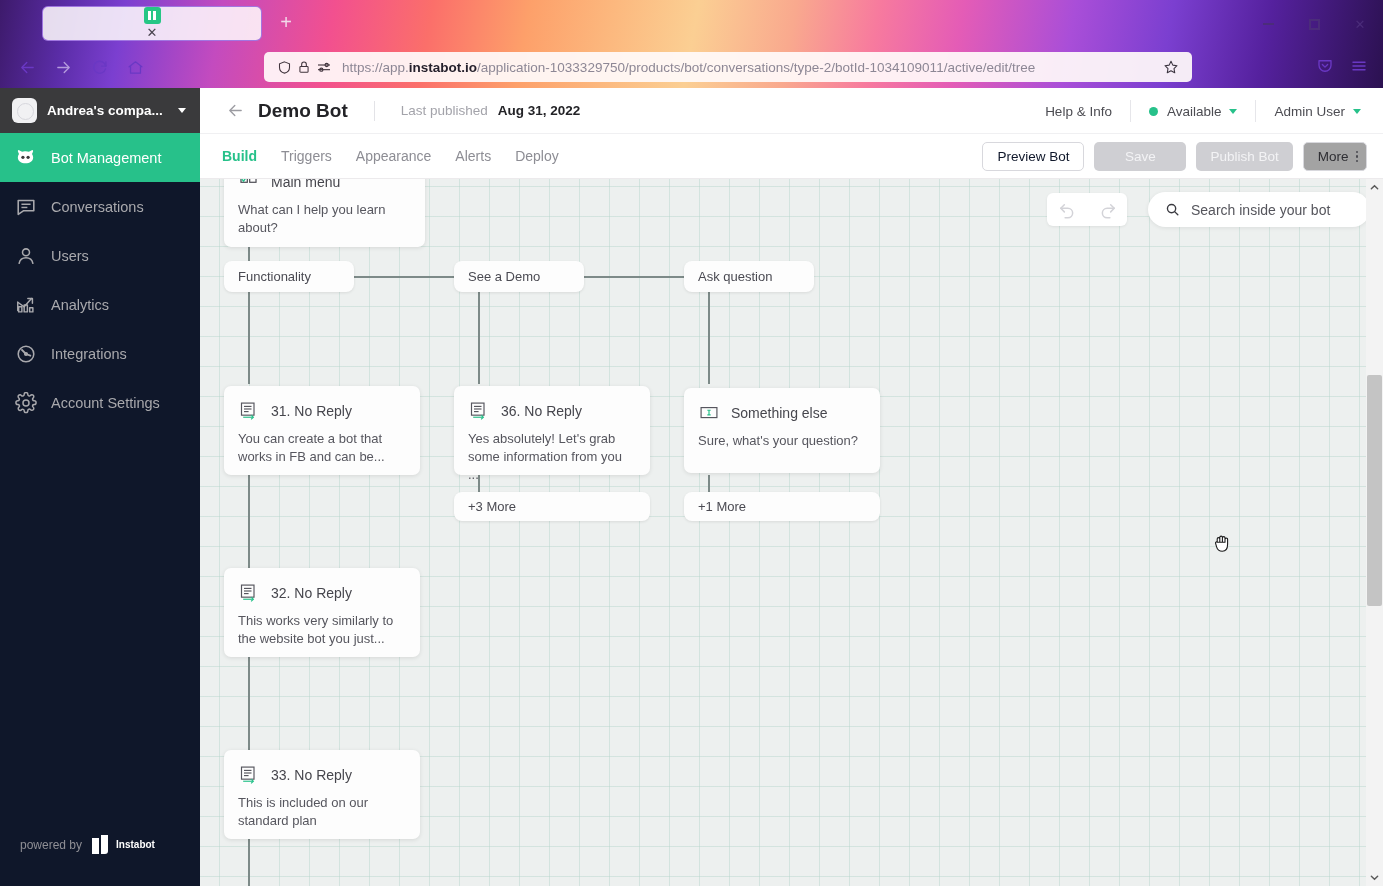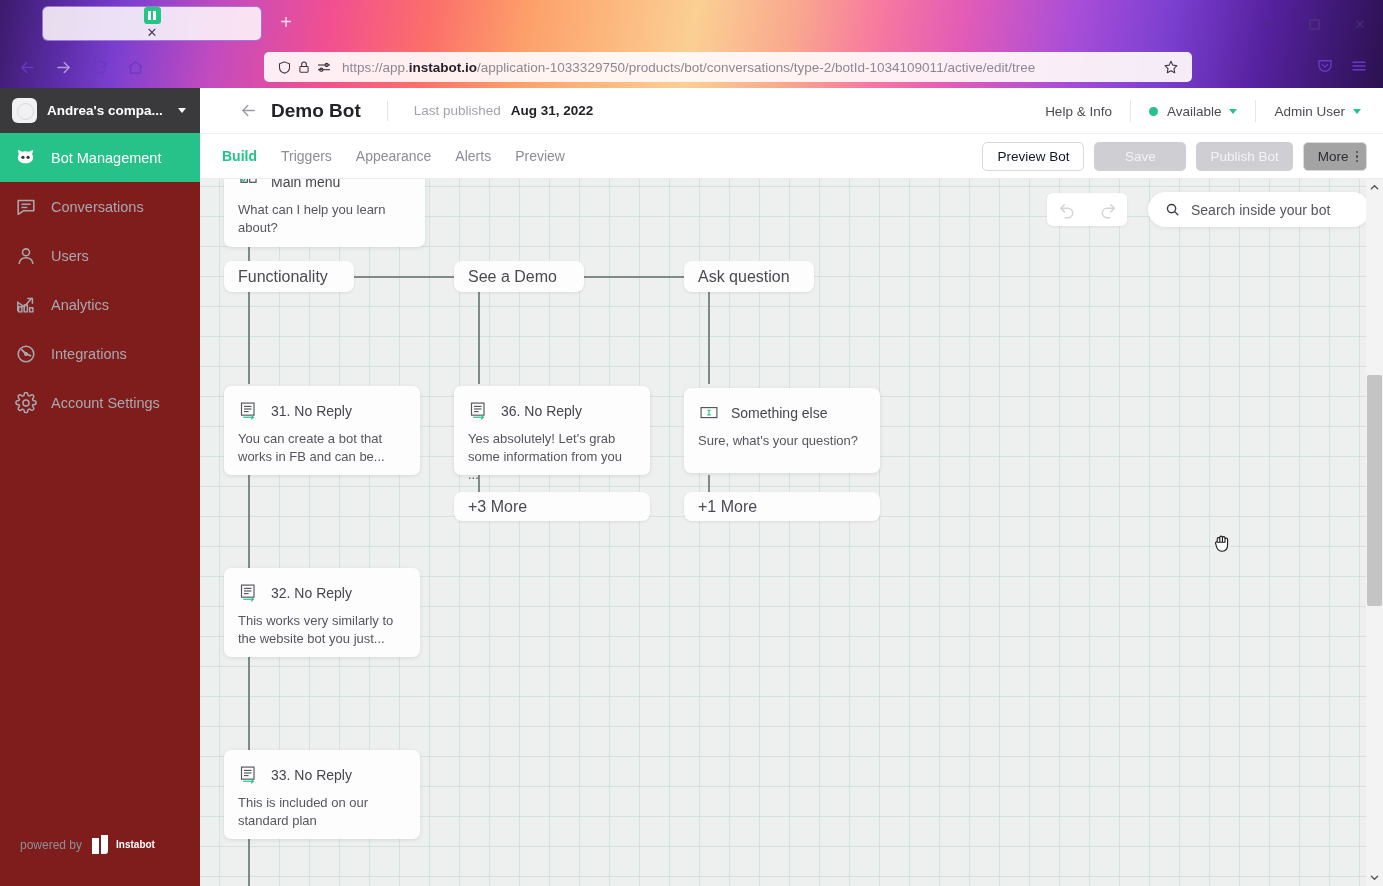--- a/index.html
+++ b/index.html
@@ -85,21 +85,21 @@
     white-space: nowrap; overflow: hidden;
   }
   #url-text b { color: #241f2b; font-weight: 700; }
   #url-star { width: 22px; height:22px; display:flex; align-items:center; justify-content:center; color:#3a333f; }
   #nav-right { position:absolute; right: 10px; top: 52px; display:flex; gap: 6px; }
   #nav-right .navicon { margin-left: 0; width: 28px; height: 28px; color:#6a38c4; }
 
   
   #sidebar {
     position: absolute; left: 0; top: 88px; width: 200px; height: 798px;
-    background: #7f1d1d;
+    background: #0f172a;
   }
   #company-row {
     height: 45px; display: flex; align-items: center; padding: 0 12px;
     background: #3a3a3c;
   }
   #company-avatar {
     width: 25px; height: 25px; border-radius: 6px; background: #f1f1f3;
     flex: 0 0 auto; position: relative; overflow: hidden;
   }
   #company-avatar::after {
@@ -129,21 +129,20 @@
   #powered-mark { display:flex; margin-left: 10px; align-items:flex-end; }
   #powered-mark i { display:block; width:7px; height:16px; background:#fff; margin-right:2px; }
   #powered-mark i.b2 { height:19px; border-radius: 0 0 3px 0; }
   #powered-name { color:#fff; font-weight:700; font-size:10px; margin-left:6px; }
 
   
   #app-header {
     position: absolute; left: 200px; top: 88px; width: 1183px; height: 46px;
     background: #ffffff; display: flex; align-items: center;
     border-bottom: 1px solid #f0f0f2;
-    padding-left: 13px;
   }
   #back-arrow { width: 26px; height: 26px; margin-left: 22px; display:flex; align-items:center; justify-content:center; color:#9b9ba1; font-size: 17px; }
   #bot-title { margin-left: 10px; font-size: 19px; font-weight: 600; color: #232327; }
   #hdr-div { width: 1px; height: 20px; background: #e3e3e7; margin-left: 26px; }
   #last-pub-label { margin-left: 26px; font-size: 13.5px; color: #a3a3aa; }
   #last-pub-date { margin-left: 10px; font-size: 13.5px; color: #232327; font-weight: 600; }
   #hdr-right { position: absolute; right: 0; top: 0; height: 46px; display: flex; align-items: center; }
   #help-info { font-size: 13.5px; color: #4c4c52; }
   .hdr-sep { width:1px; height:22px; background:#e6e6ea; margin: 0 18px; }
   #status-dot { width: 9px; height: 9px; border-radius: 50%; background: #27c18a; margin-right: 9px; }
@@ -202,21 +201,21 @@
   }
   .card-head { display:flex; align-items:center; padding: 14px 14px 4px 14px; }
   .card-head .nico { width: 21px; height: 21px; flex: 0 0 auto; display:flex; align-items:center; justify-content:center; }
   .card-head .ntitle { margin-left: 12px; font-size: 14px; color: #46464d; }
   .card-body { padding: 5px 16px 14px 14px; font-size: 13px; color: #56565e; line-height: 18px; }
 
   .chip {
     position: absolute; background: #fdfdfd; border-radius: 8px;
     box-shadow: 0 1px 3px rgba(0,0,0,0.09);
     display: flex; align-items: center; padding-left: 14px;
-    font-size: 16px; color: #4a4a52;
+    font-size: 13px; color: #4a4a52;
   }
   .conn-v { position: absolute; width: 2px; background: #7d8a88; }
   .conn-h { position: absolute; height: 2px; background: #7d8a88; }
 
   
   #vscroll { position:absolute; right:0; top:179px; width:17px; height:707px; background:#f3f3f3; }
   #vthumb { position:absolute; right:1px; top:196px; width:15px; height:231px; background:#c4c4c4; border-radius:2px; }
   .sbarrow { position:absolute; right:2px; width:13px; height:13px; color:#5a5a5a; display:flex; align-items:center; justify-content:center; font-size:9px; }
 
   #cursor { position: absolute; left: 1013px; top: 352px; width: 22px; height: 24px; }
@@ -422,21 +421,21 @@
     <span id="admin-user">Admin User</span>
     <span class="caret-down" id="admin-caret"></span>
   </div>
 </div>
 
 <div id="tabs-row">
   <span class="apptab active">Build</span>
   <span class="apptab">Triggers</span>
   <span class="apptab">Appearance</span>
   <span class="apptab">Alerts</span>
-  <span class="apptab">Preview</span>
+  <span class="apptab">Deploy</span>
 
   <div id="actions">
     <span class="btn" id="btn-preview">Preview Bot</span>
     <span class="btn" id="btn-save">Save</span>
     <span class="btn" id="btn-publish">Publish Bot</span>
     <span class="btn" id="btn-more">
       <span>More</span>
       <span id="more-dots">
           <i></i>
           <i></i>

